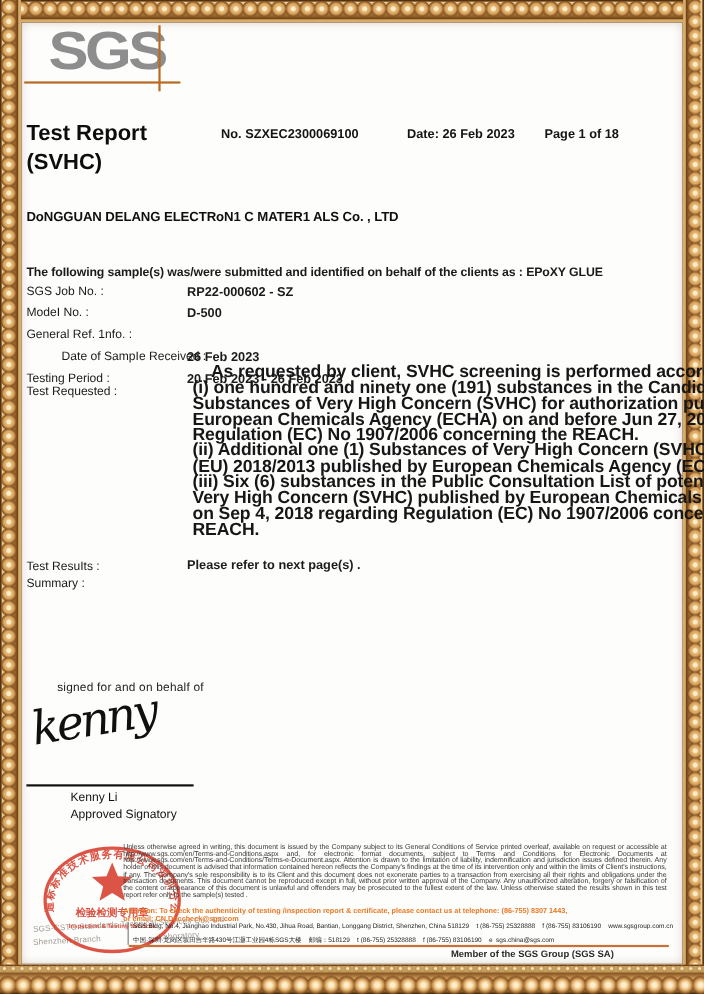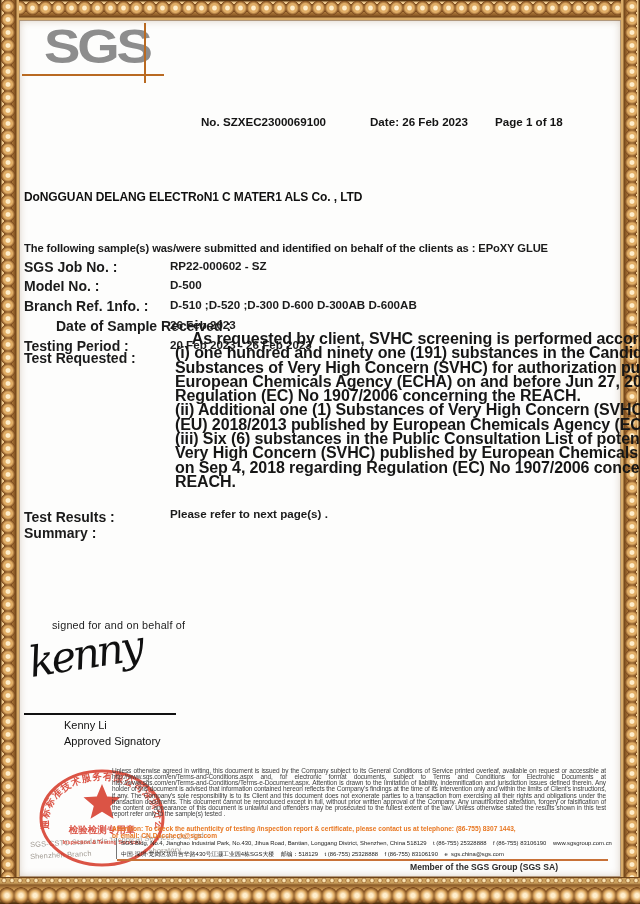--- a/index.html
+++ b/index.html
@@ -40,21 +40,21 @@
   
   .logo{left:25px;top:4px;font-size:52px;line-height:48px;font-weight:bold;color:#8d8d8d;
         letter-spacing:-3px;transform:scale(1.05,.94);transform-origin:left top;}
   .logo-h{left:3px;top:54px;width:142px;height:2px;background:#b96a22;}
   .logo-v{left:125px;top:3px;width:2px;height:60px;background:#b96a22;}
   .title{left:5px;top:88px;font-size:20px;font-weight:bold;line-height:27px;color:#0d0d0d;}
   .meta{top:95px;font-size:11.6px;font-weight:bold;color:#141414;}
   .company{left:5px;font-size:12px;font-weight:bold;letter-spacing:-.1px;color:#101010;}
   
   .intro{left:5px;top:222px;font-size:11.2px;font-weight:bold;letter-spacing:-.1px;}
-  .lab{left:5px;font-size:14px;font-weight:bold;}
+  .lab{left:5px;font-size:11px;font-weight:normal;}
   .val{left:151px;font-size:11.6px;font-weight:bold;}
   .para{left:156px;top:312px;font-size:16px;letter-spacing:-.1px;line-height:14.3px;
         white-space:pre;font-weight:bold;color:#161616;}
   
   .sumbox{left:3px;top:517px;width:546px;height:33px;border:2px solid #1c1c1c;display:flex;background:#fff;}
   .sumcell1{width:438px;border-right:2px solid #1c1c1c;padding:2px 5px;font-size:9.7px;
             letter-spacing:-.15px;line-height:13.5px;white-space:pre-wrap;font-weight:bold;}
   .sumcell2{flex:1;display:flex;align-items:center;justify-content:center;
             font-size:12.5px;font-weight:bold;letter-spacing:1px;}
   
@@ -85,34 +85,37 @@
   <div class="f-right"></div>
   <div class="f-bottom"></div>
 </div>
 
 <div class="page">
 
   <div class="abs logo">SGS</div>
   <div class="abs logo-h"></div>
   <div class="abs logo-v"></div>
 
+  <div class="abs title">
+    <div>Test Report</div>
+    <div>(SVHC)</div>
+  </div>
   <span class="abs meta" style="left:182px;">No. SZXEC2300069100</span>
   <span class="abs meta" style="left:351px;">Date: 26 Feb 2023</span>
   <span class="abs meta" style="left:476px;">Page 1 of 18</span>
 
   <div class="abs company" style="top:142px;margin-top:28px;">DoNGGUAN DELANG ELECTRoN1 C MATER1 ALS Co. , LTD</div>
 
   <div class="abs intro">The foIIowing sampIe(s) was/were submitted and identified on behaIf of the cIients as : EPoXY GLUE</div>
 
   <span class="abs lab" style="top:239px;">SGS Job No. :</span>
   <span class="abs val" style="top:239px;">RP22-000602 - SZ</span>
   <span class="abs lab" style="top:258px;">ModeI No. :</span>
   <span class="abs val" style="top:258px;">D-500</span>
-  <span class="abs lab" style="top:278px;">Branch Ref. 1nfo. :</span>
-  <span class="abs val" style="top:278px;">D-510 ;D-520 ;D-300 D-600 D-300AB D-600AB</span>
+  <span class="abs lab" style="top:278px;">General Ref. 1nfo. :</span>
   <span class="abs lab" style="top:298px;margin-left:32px;">Date of SampIe Received :</span>
   <span class="abs val" style="top:298px;">26 Feb 2023</span>
   <span class="abs lab" style="top:318px;">Testing Period :</span>
   <span class="abs val" style="top:318px;">20 Feb 2023 - 26 Feb 2023</span>
 
   <span class="abs lab" style="top:330px;">Test Requested :</span>
   <div class="abs para">    As requested by client, SVHC screening is performed according to:
 (i) one hundred and ninety one (191) substances in the Candidate List of
 Substances of Very High Concern (SVHC) for authorization published by
 European Chemicals Agency (ECHA) on and before Jun 27, 2018 regarding

